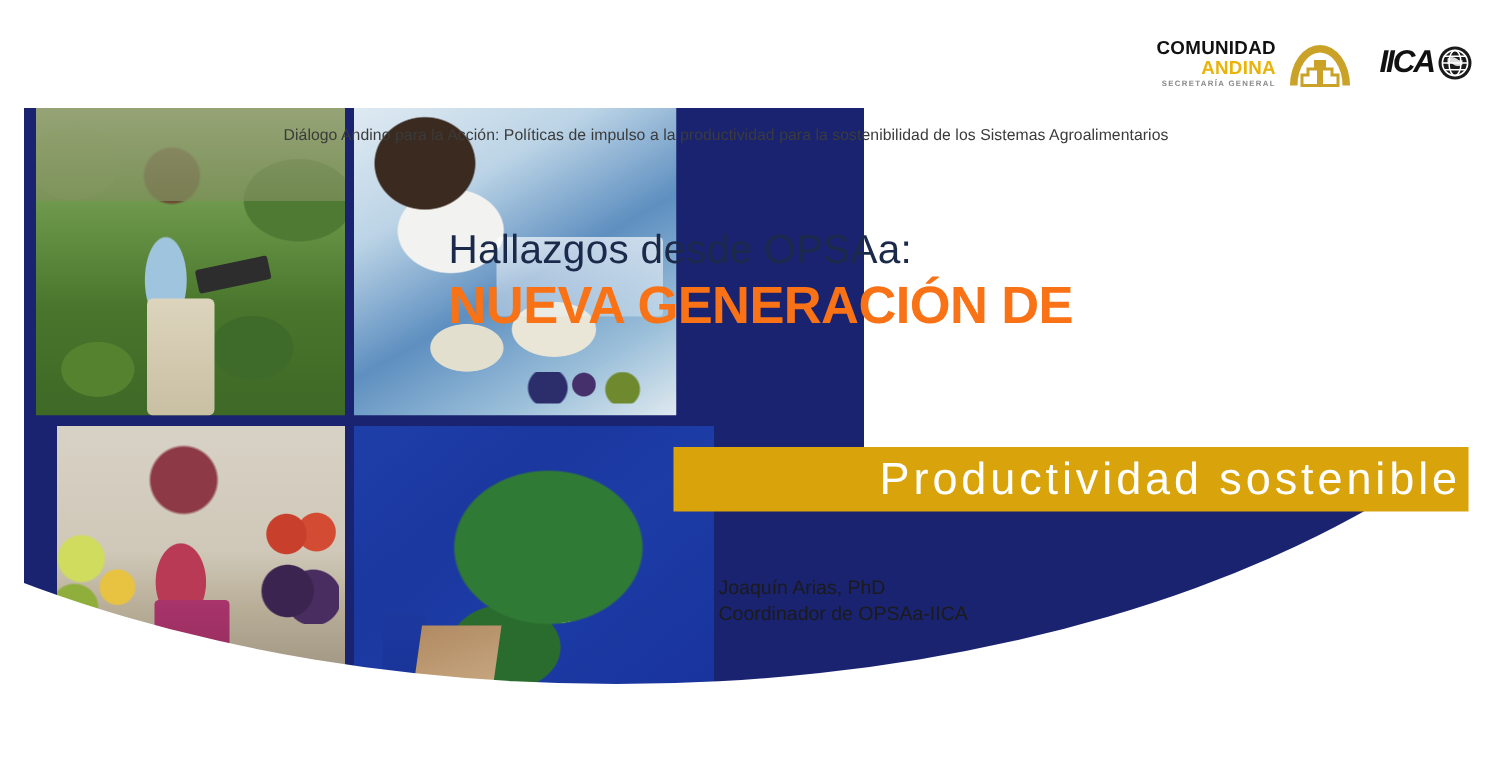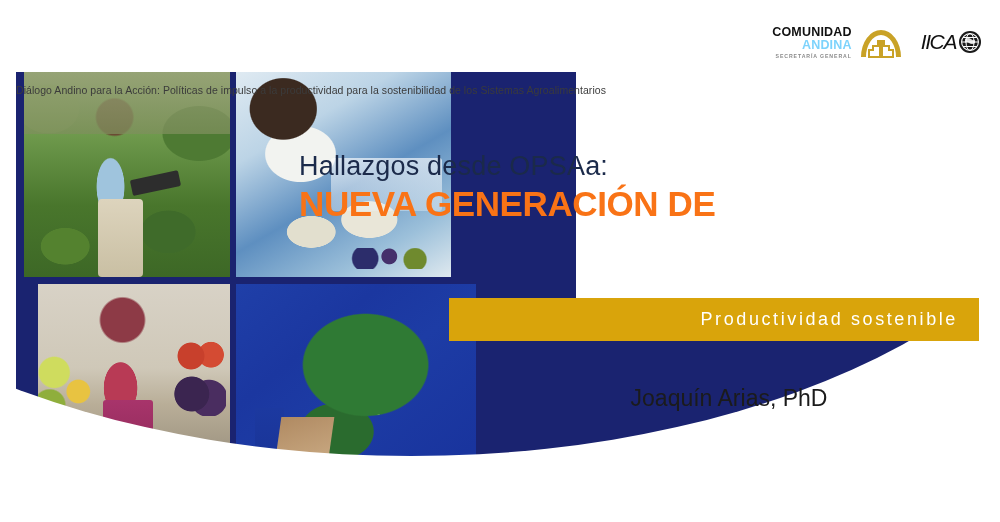--- a/index.html
+++ b/index.html
@@ -165,56 +165,56 @@
   }
 
   
   .logos{
     position:absolute;right:34px;top:26px;z-index:9;
     display:flex;align-items:center;gap:18px;
   }
   .ca-logo{display:flex;align-items:center;gap:7px;}
   .ca-text{text-align:right;line-height:1.02;}
   .ca-l1{font-size:12.5px;font-weight:bold;color:#111;letter-spacing:.2px;}
-  .ca-l2{font-size:12.5px;font-weight:bold;color:#7dd3fc;letter-spacing:.2px;}
+  .ca-l2{font-size:12.5px;font-weight:bold;color:#eab308;letter-spacing:.2px;}
   .ca-l3{font-size:5.2px;font-weight:bold;color:#8a8a8a;letter-spacing:.9px;margin-top:2px;}
   .iica-logo{display:flex;align-items:center;gap:2px;}
   .iica-text{
-    font-size:21px;font-weight:normal;font-style:italic;color:#111;
+    font-size:21px;font-weight:bold;font-style:italic;color:#111;
     letter-spacing:-1.4px;font-family:"Liberation Sans",sans-serif;
   }
 
   
   .subtitle{
-    position:absolute;left:0;top:84px;width:936px;text-align:left;
+    position:absolute;left:0;top:84px;width:936px;text-align:center;
     font-size:10.5px;color:#3b3b3b;z-index:9;
     letter-spacing:.05px;
   }
   .titlewrap{
     position:absolute;right:37px;top:152px;width:680px;text-align:left;z-index:9;
   }
   .t-kicker{
     font-size:27px;color:#1b2a4a;font-weight:normal;letter-spacing:.2px;
     line-height:1.08;
   }
   .t-main{
     font-size:35px;color:#f97316;font-weight:bold;line-height:1.18;
     letter-spacing:-.4px;margin-top:2px;
   }
   .goldbar{
     position:absolute;left:433px;top:298px;width:530px;height:43px;
     background:#d9a40b;z-index:9;display:flex;align-items:center;
     justify-content:flex-end;
   }
   .goldbar span{
-    color:#ffffff;font-size:18px;letter-spacing:2.6px;padding-right:21px;
+    color:#ffffff;font-size:30px;letter-spacing:2.6px;padding-right:5px;
   }
   .author{
-    position:absolute;right:37px;top:383px;width:500px;text-align:center;z-index:9;
-    color:#1b1b1b;font-size:23px;line-height:1.33;
+    position:absolute;right:37px;top:383px;width:500px;text-align:left;z-index:9;
+    color:#1b1b1b;font-size:13px;line-height:1.33;
   }
 </style>
 </head>
 <body>
 
 <div id="slide">
 
   <div class="photos">
     <div class="ph ph-tl">
       <div class="farmer">
@@ -283,15 +283,16 @@
     <div class="t-kicker">Hallazgos desde OPSAa:</div>
     <div class="t-main">NUEVA GENERACIÓN DE</div>
   </div>
 
   <div class="goldbar">
     <span>Productividad sostenible</span>
   </div>
 
   <div class="author">
     <div>Joaquín Arias, PhD</div>
+    <div>Coordinador de OPSAa-IICA</div>
   </div>
 
 </div>
 
 </body></html>

